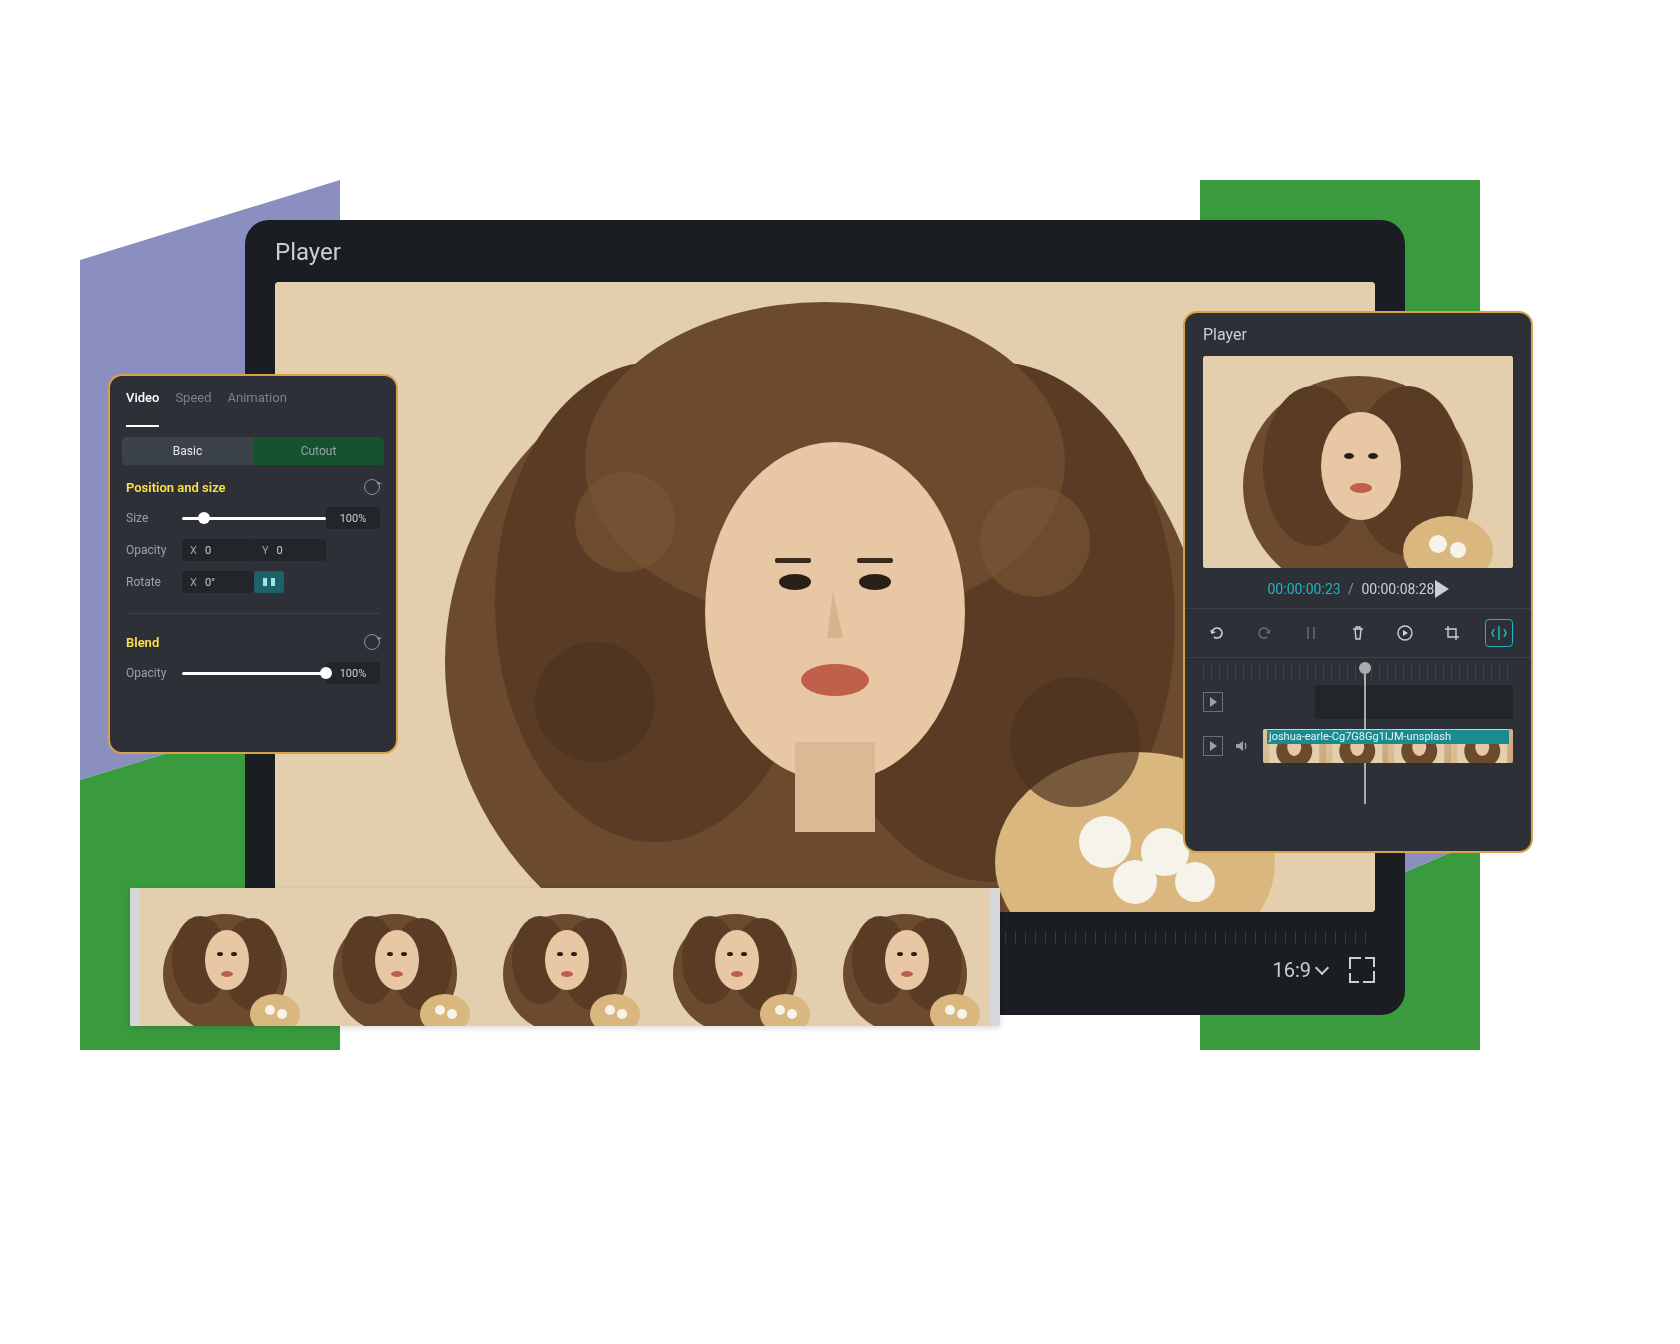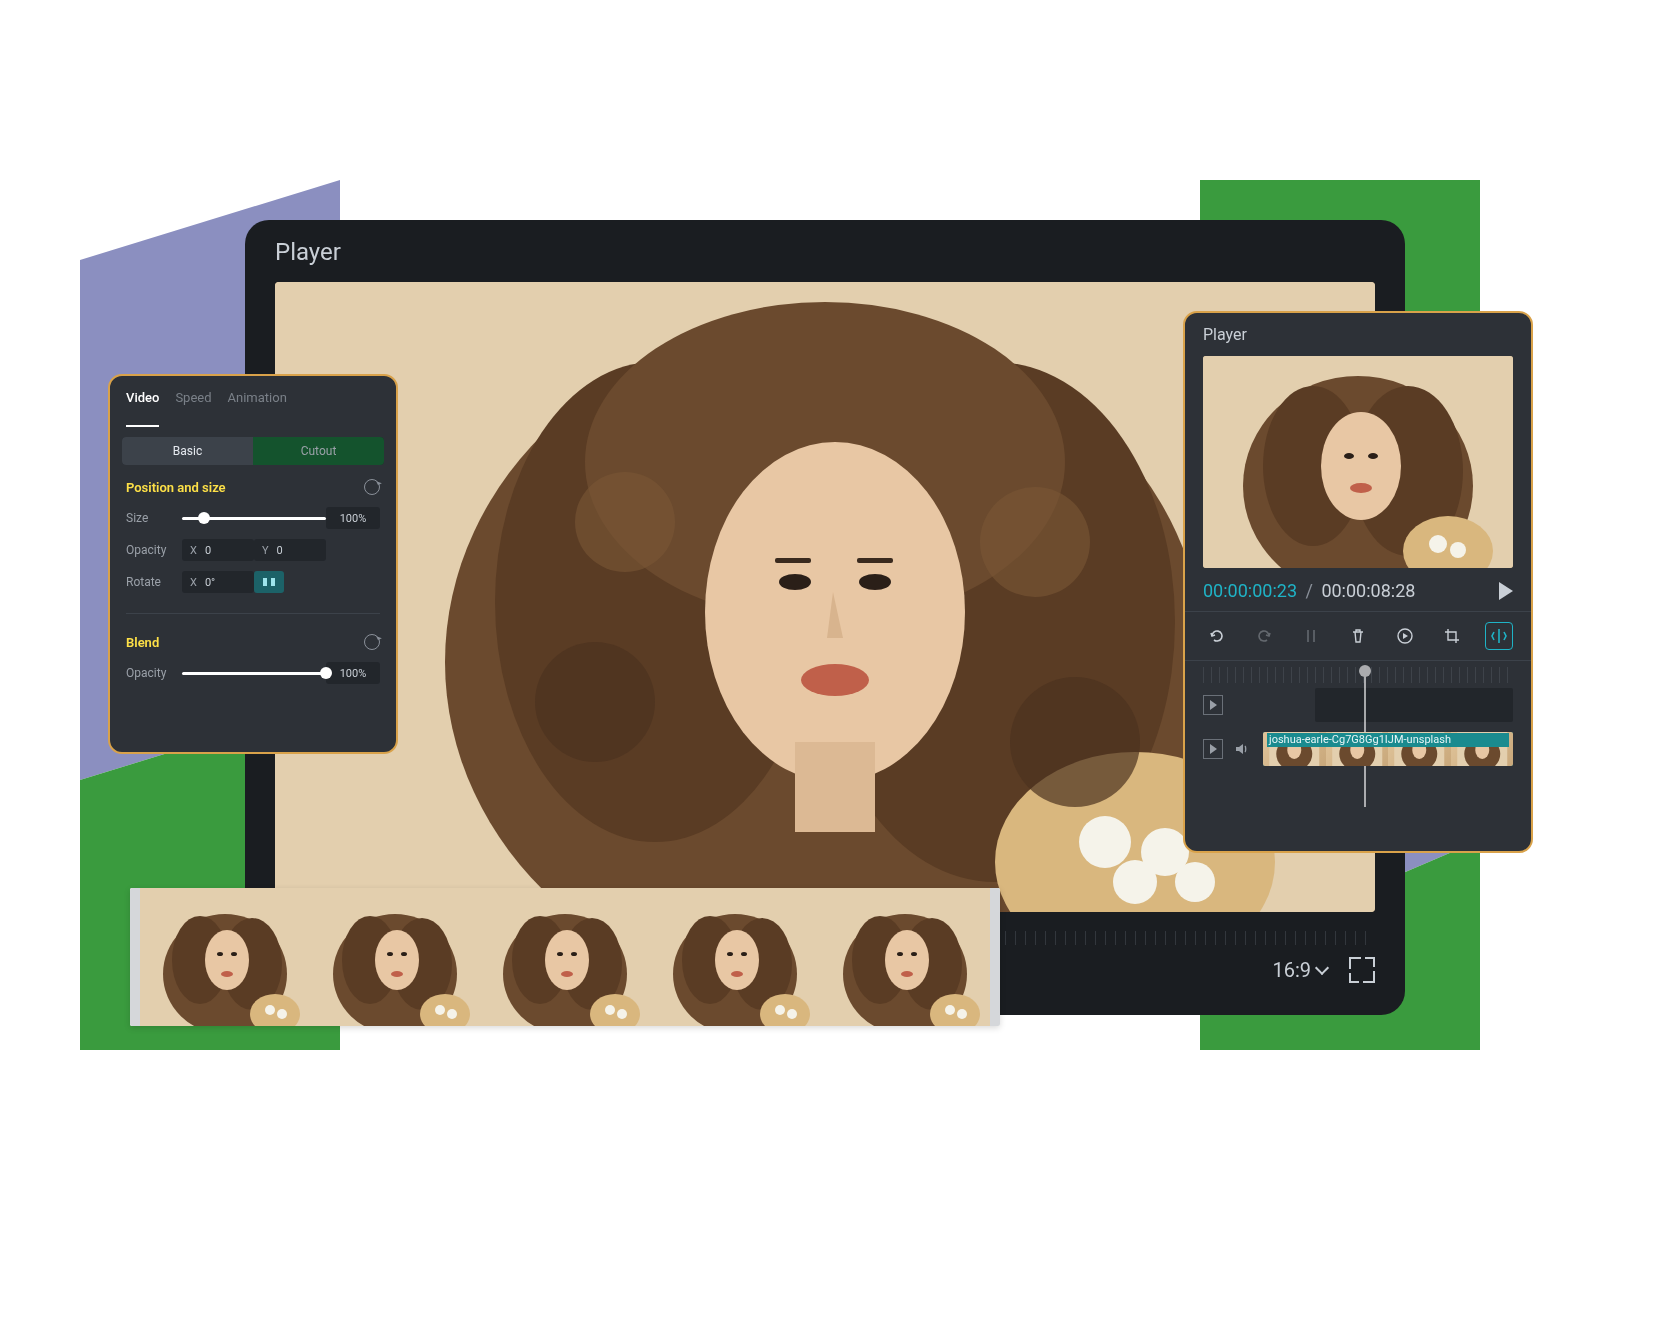--- a/index.html
+++ b/index.html
@@ -199,23 +199,23 @@
     margin: 0 18px;
     height: 212px;
     background: linear-gradient(135deg, #e0c49a 0%, #d4b488 40%, #c9a87b 100%);
     border-radius: 3px;
     overflow: hidden;
     position: relative;
   }
   .mini-time-row {
     display: flex;
     align-items: center;
-    justify-content: space-between;
+    justify-content: center;
     padding: 12px 18px 10px;
-    font-size: 18px;
+    font-size: 14px;
   }
   .mini-time-row .t-cur { color: #1fb3c6; }
   .mini-time-row .t-sep { color: #8a9099; margin: 0 4px; }
   .mini-time-row .t-tot { color: #c9cfd6; }
   .play-triangle {
     width: 0; height: 0; border-left: 14px solid #c9cfd6;
     border-top: 9px solid transparent; border-bottom: 9px solid transparent;
     cursor: pointer;
   }
   .mini-divider { height: 1px; background: #3c424a; margin: 0 0; }

